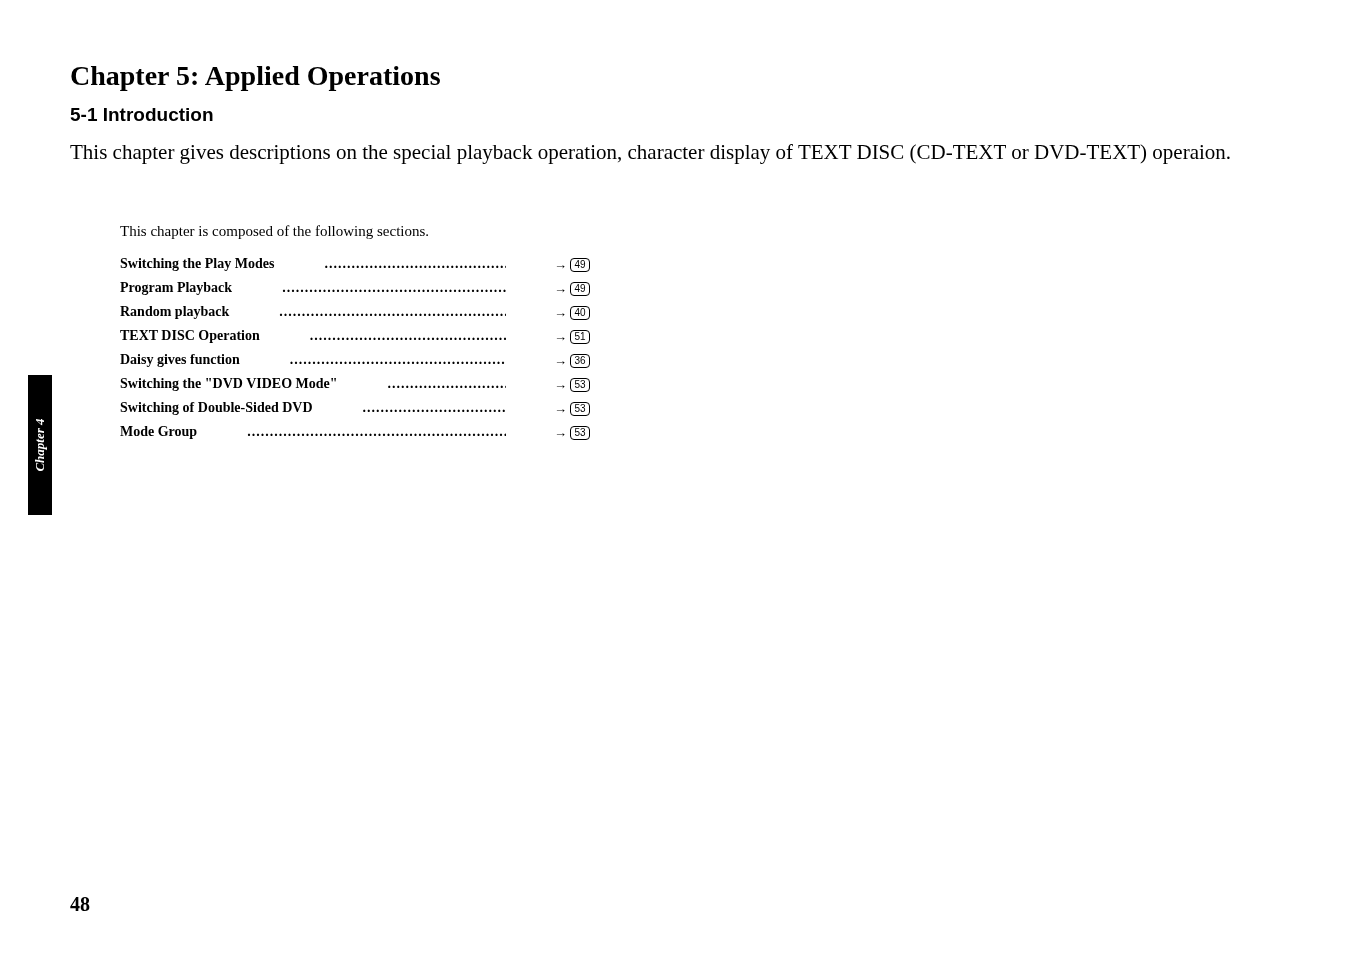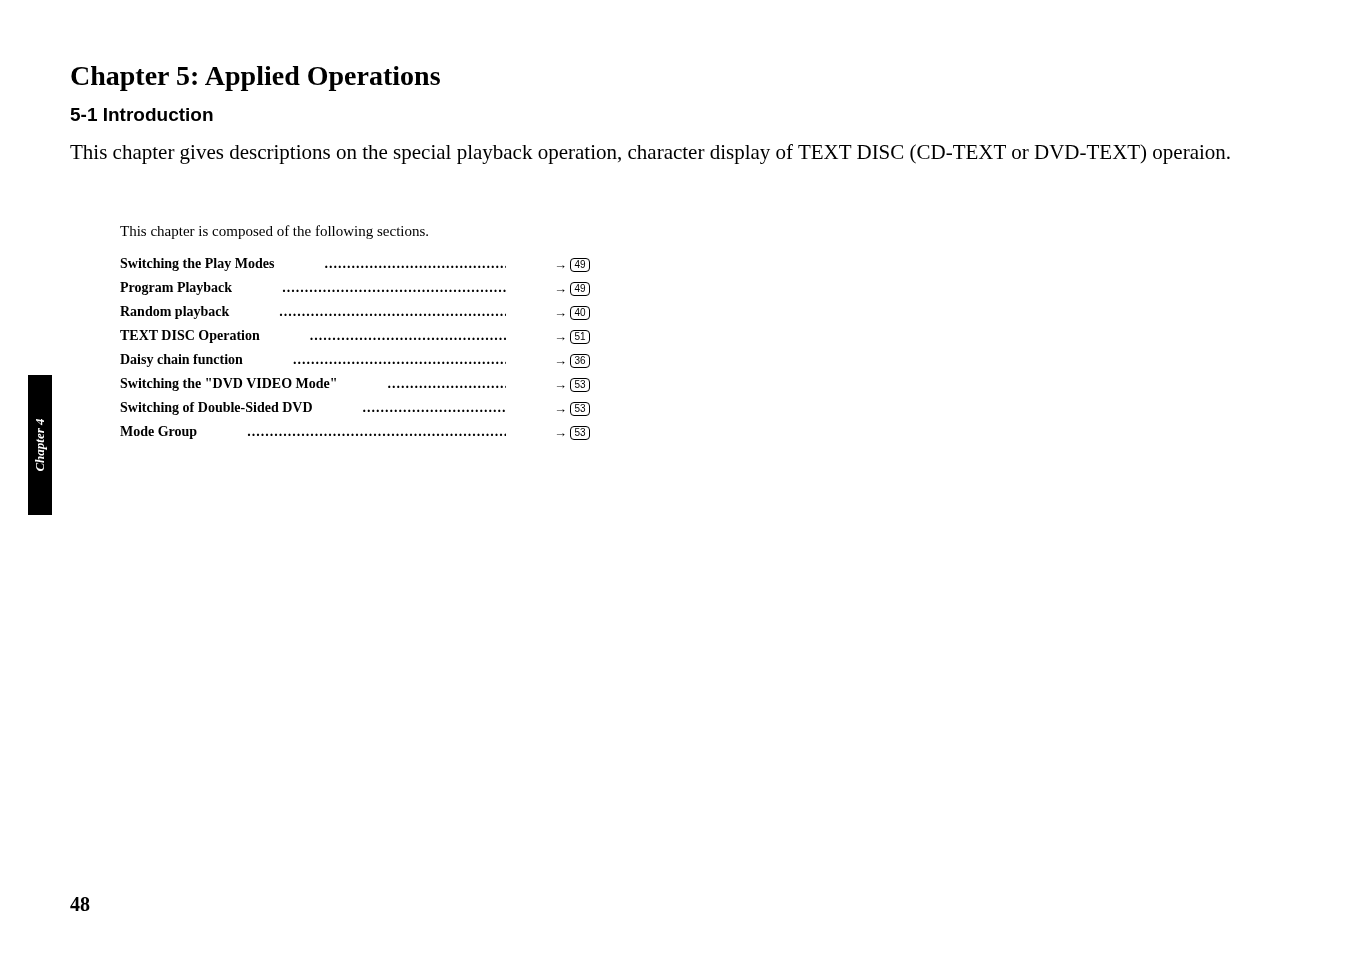--- a/index.html
+++ b/index.html
@@ -183,21 +183,21 @@
     <div class="toc-item">
       <span class="toc-label">TEXT DISC Operation</span>
       <span class="toc-dots"></span>
       <span class="toc-page">
         <span class="toc-arrow">→</span>
         <span class="page-ref">51</span>
       </span>
     </div>
 
     <div class="toc-item">
-      <span class="toc-label">Daisy chain function </span>
+      <span class="toc-label">Daisy gives function </span>
       <span class="toc-dots"></span>
       <span class="toc-page">
         <span class="toc-arrow">→</span>
         <span class="page-ref">36</span>
       </span>
     </div>
 
     <div class="toc-item">
       <span class="toc-label">Switching the "DVD VIDEO Mode" </span>
       <span class="toc-dots"></span>

